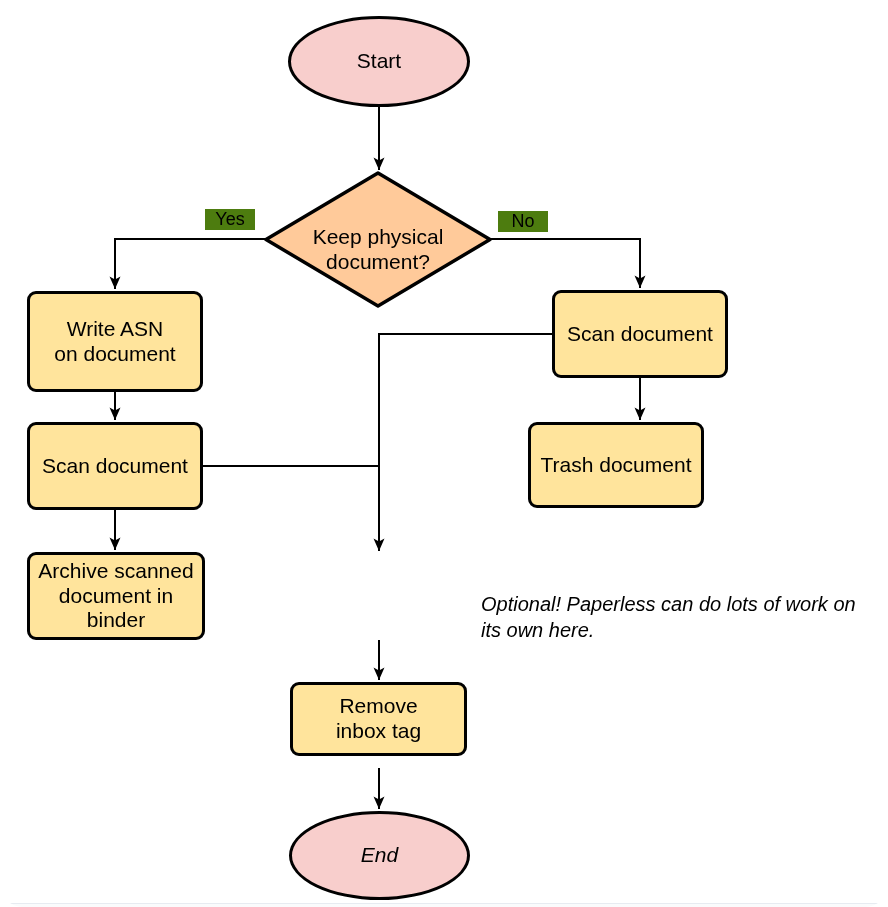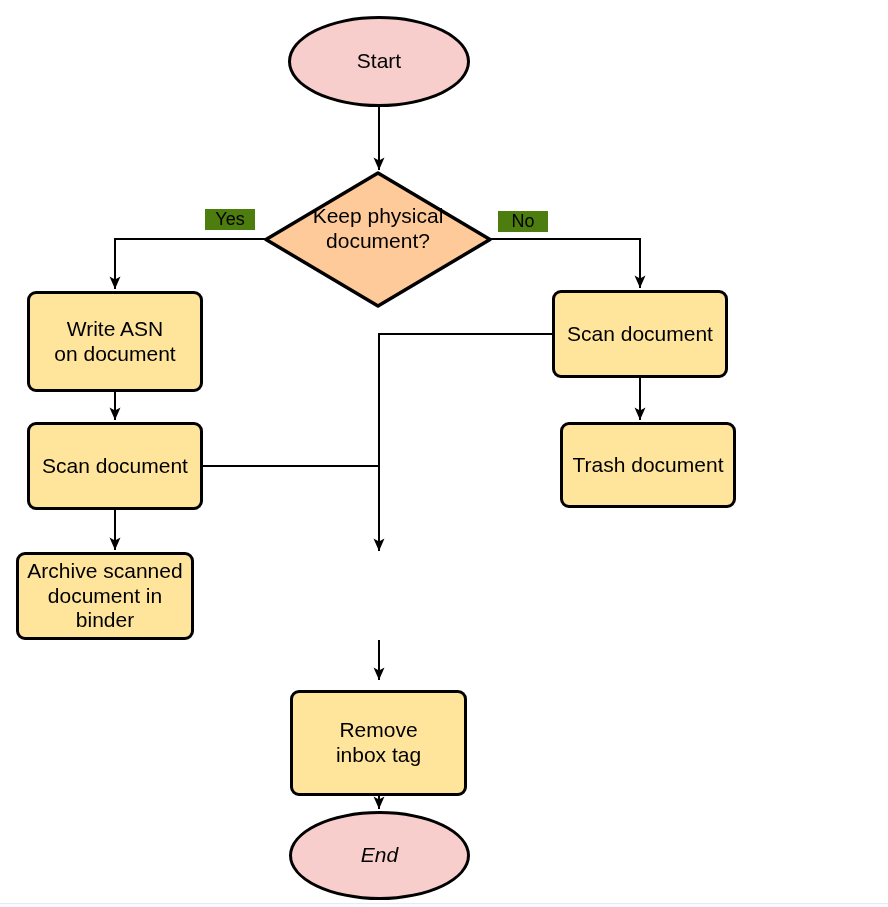--- a/index.html
+++ b/index.html
@@ -8,20 +8,21 @@
     background: #ffffff;
     font-family: "Liberation Sans", "DejaVu Sans", sans-serif;
     color: var(--text, #000);
   }
   .canvas {
     position: relative;
     width: 888px;
     height: 907px;
     background: #ffffff;
     overflow: hidden;
+    border-radius: 23px;
   }
   .edges-layer {
     position: absolute;
     left: 0; top: 0;
     width: 888px; height: 907px;
     z-index: 0;
   }
   .edges-layer path.edge {
     fill: none;
     stroke: var(--stroke, #000);
@@ -51,21 +52,21 @@
     border-radius: 50%;
   }
   .process {
     background: var(--process-fill, #ffe49c);
     border: 3px solid var(--stroke, #000);
     border-radius: 9px;
   }
   .decision-label {
     position: absolute;
     display: flex;
-    align-items: flex-start;
+    align-items: flex-end;
     justify-content: center;
     text-align: center;
     z-index: 1;
     font-size: 21px;
     line-height: 1.18;
   }
   .edge-label {
     position: absolute;
     z-index: 1;
     font-size: 18px;
@@ -132,37 +133,39 @@
 
   <div class="node process" style="left:27px; top:291px; width:176px; height:101px;">
     <span class="node-label">Write ASN
 on document</span>
   </div>
 
   <div class="node process" style="left:27px; top:422px; width:176px; height:88px;">
     <span class="node-label">Scan document</span>
   </div>
 
-  <div class="node process" style="left:16px; top:552px; width:178px; height:88px;">
+  <div class="node process" style="left:27px; top:552px; width:178px; height:88px;">
     <span class="node-label">Archive scanned
 document in
 binder</span>
   </div>
 
   <div class="node process" style="left:552px; top:290px; width:176px; height:88px;">
     <span class="node-label">Scan document</span>
   </div>
 
-  <div class="node process" style="left:560px; top:422px; width:176px; height:86px;">
+  <div class="node process" style="left:528px; top:422px; width:176px; height:86px;">
     <span class="node-label">Trash document</span>
   </div>
 
 
+  <div class="note" style="left:481px; top:591px; width:404px;">Optional! Paperless can do lots of work on
+its own here.</div>
 
-  <div class="node process" style="left:290px; top:682px; width:177px; height:106px;margin-top:8px;">
+  <div class="node process" style="left:290px; top:682px; width:177px; height:74px;">
     <span class="node-label">Remove
 inbox tag</span>
   </div>
 
   <div class="node terminal" style="left:289px; top:811px; width:181px; height:89px;font-style:italic;">
     <span class="node-label">End</span>
   </div>
 
   <div class="page-edge"></div>
 

